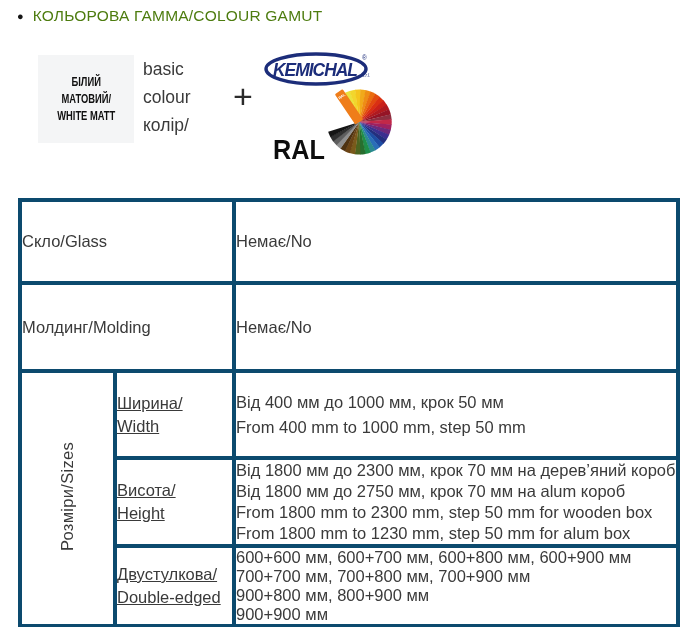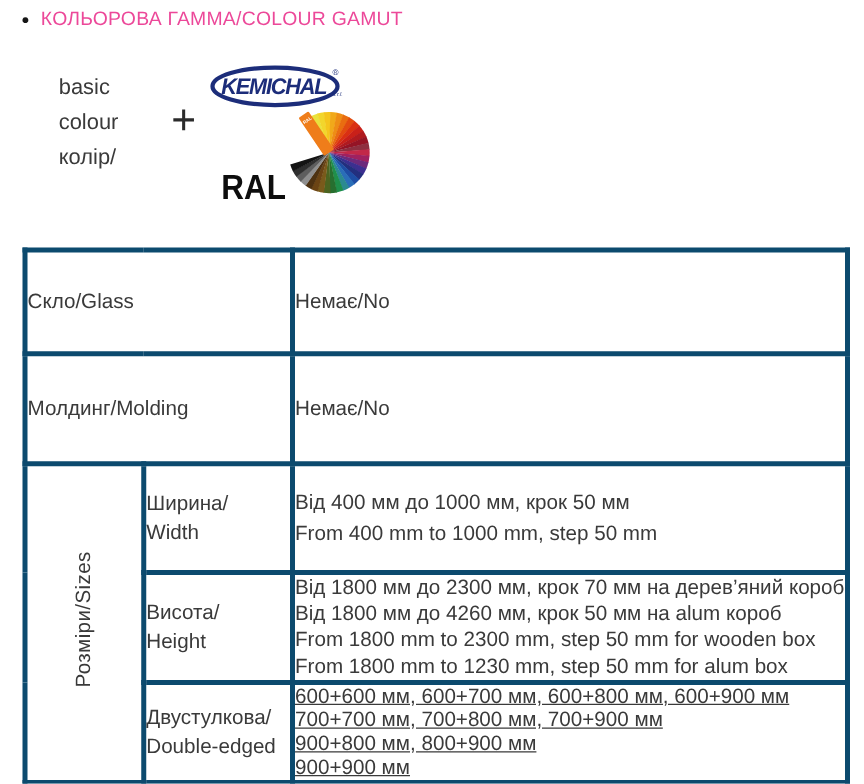--- a/index.html
+++ b/index.html
@@ -4,21 +4,21 @@
 <style>
   html,body { margin:0; padding:0; background:#ffffff; }
   .page {
     position:relative; width:691px; height:627px; background:#ffffff;
     font-family:"Liberation Sans","DejaVu Sans",sans-serif; color:#3a3a3a; overflow:hidden;
   }
 
   
   .heading { position:absolute; left:17px; top:7px; display:flex; align-items:center; }
   .bullet { font-size:11px; color:#151515; margin-right:9px; line-height:18px; }
-  .heading-text { font-size:15.5px; color:#ec4899; letter-spacing:0.2px; }
+  .heading-text { font-size:15.5px; color:#4d7c0f; letter-spacing:0.2px; }
 
   
   .gamut { position:absolute; left:38px; top:55px; display:flex; align-items:flex-start; }
   .white-box {
     width:96px; height:88px; background:#f4f5f6;
     display:flex; align-items:center; justify-content:center; text-align:center;
   }
   .wb-inner { transform:scaleX(0.78); font-weight:bold; font-size:12px; line-height:17px; color:#101010; letter-spacing:0; white-space:nowrap; }
   .base-colour { margin-left:9px; margin-top:0px; width:88px; font-size:17.5px; line-height:28px; color:#3a3a3a; }
   .plus { margin-left:2px; margin-top:24px; font-size:34px; font-weight:400; color:#2b2b2b; line-height:34px; }
@@ -28,39 +28,46 @@
   .ral-label { font-size:28px; font-weight:700; color:#0d0d0d; line-height:26px; transform:scaleX(0.9); transform-origin:left center; }
   .fan-svg { margin-left:-6px; margin-top:-22px; }
 
   
   table.spec { position:absolute; left:18px; top:198px; width:658px; border-collapse:collapse; table-layout:fixed; }
   table.spec td { border:4px solid #0c4a6e; font-size:16.5px; color:#3a3a3a; vertical-align:middle; padding:0; }
   tr.r1 { height:83px; } tr.r2 { height:88px; }
   tr.r3 { height:87px; } tr.r4 { height:85px; } tr.r5 { height:77px; }
   td.lbl { padding-left:15px; }
   td.val { padding-left:7px; }
-  td.sublbl { padding-left:7px; }
+  td.sublbl { padding-left:7px;text-decoration:underline; }
   td.sublbl div { line-height:23px; }
   td.vlab { text-align:center; }
   .vtext { display:inline-block; writing-mode:vertical-rl; transform:rotate(180deg); font-size:16.5px; letter-spacing:0.3px; color:#3a3a3a; }
   .lh25 div { line-height:25px; }
   .lh21 div { line-height:21px; }
-  .lh19 div { line-height:19px;text-decoration:underline; }
+  .lh19 div { line-height:19px; }
 </style>
 </head>
 <body>
 
 <div class="page">
 
   <div class="heading">
     <span class="bullet">●</span>
     <span class="heading-text">КОЛЬОРОВА ГАММА/COLOUR GAMUT</span>
   </div>
 
   <div class="gamut">
+    <div class="white-box">
+      <div class="wb-inner">
+        <div>БІЛИЙ</div>
+        <div>МАТОВИЙ/</div>
+        <div>WHITE MATT</div>
+      </div>
+    </div>
 
     <div class="base-colour">
       <div>basic colour</div>
       <div>колір/</div>
     </div>
 
     <div class="plus">+</div>
 
     <div class="brand">
       <svg class="kem-svg" width="112" height="36" viewBox="0 0 112 36">
@@ -142,21 +149,21 @@
         <div>From 400 mm to 1000 mm, step 50 mm</div>
       </td>
     </tr>
     <tr class="r4">
       <td class="sublbl">
         <div>Висота/</div>
         <div>Height</div>
       </td>
       <td class="val lh21">
         <div>Від 1800 мм до 2300 мм, крок 70 мм на дерев’яний короб</div>
-        <div>Від 1800 мм до 4260 мм, крок 50 мм на alum короб</div>
+        <div>Від 1800 мм до 2750 мм, крок 70 мм на alum короб</div>
         <div>From 1800 mm to 2300 mm, step 50 mm for wooden box</div>
         <div>From 1800 mm to 1230 mm, step 50 mm for alum box</div>
       </td>
     </tr>
     <tr class="r5">
       <td class="sublbl">
         <div>Двустулкова/</div>
         <div>Double-edged</div>
       </td>
       <td class="val lh19">

